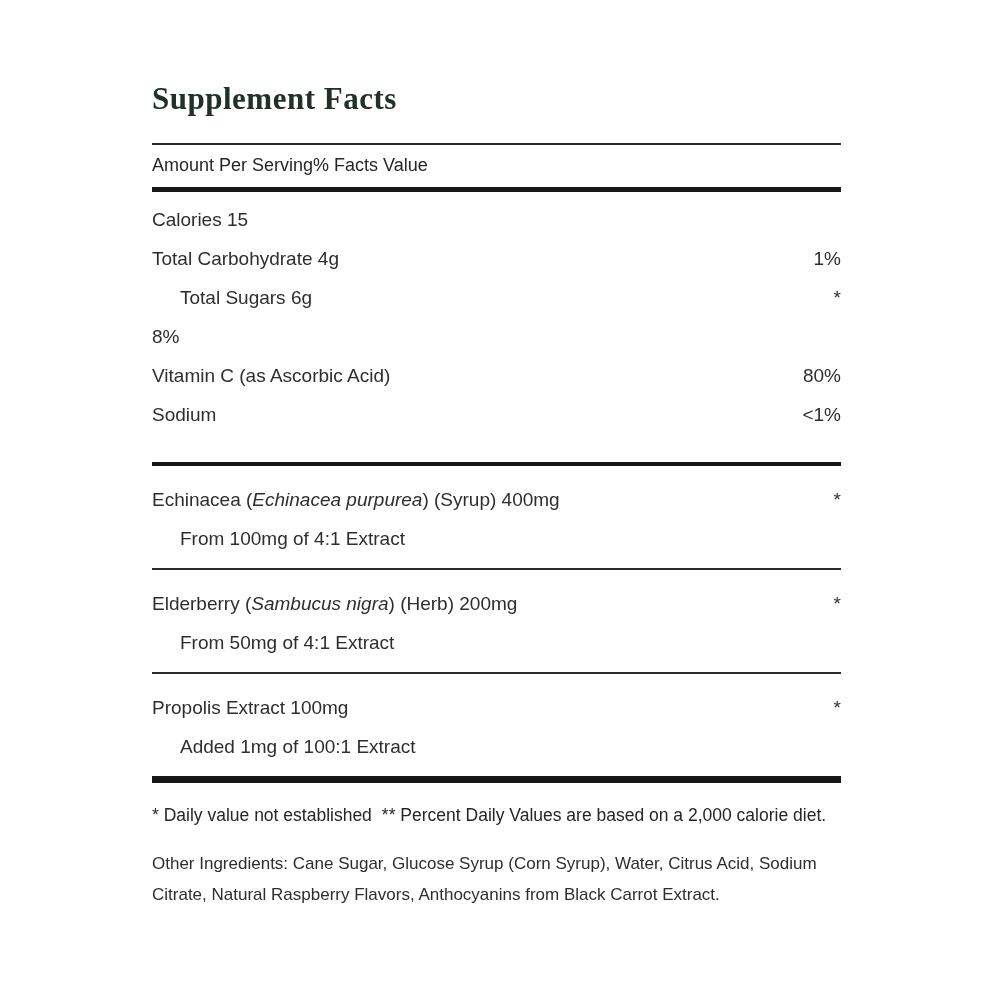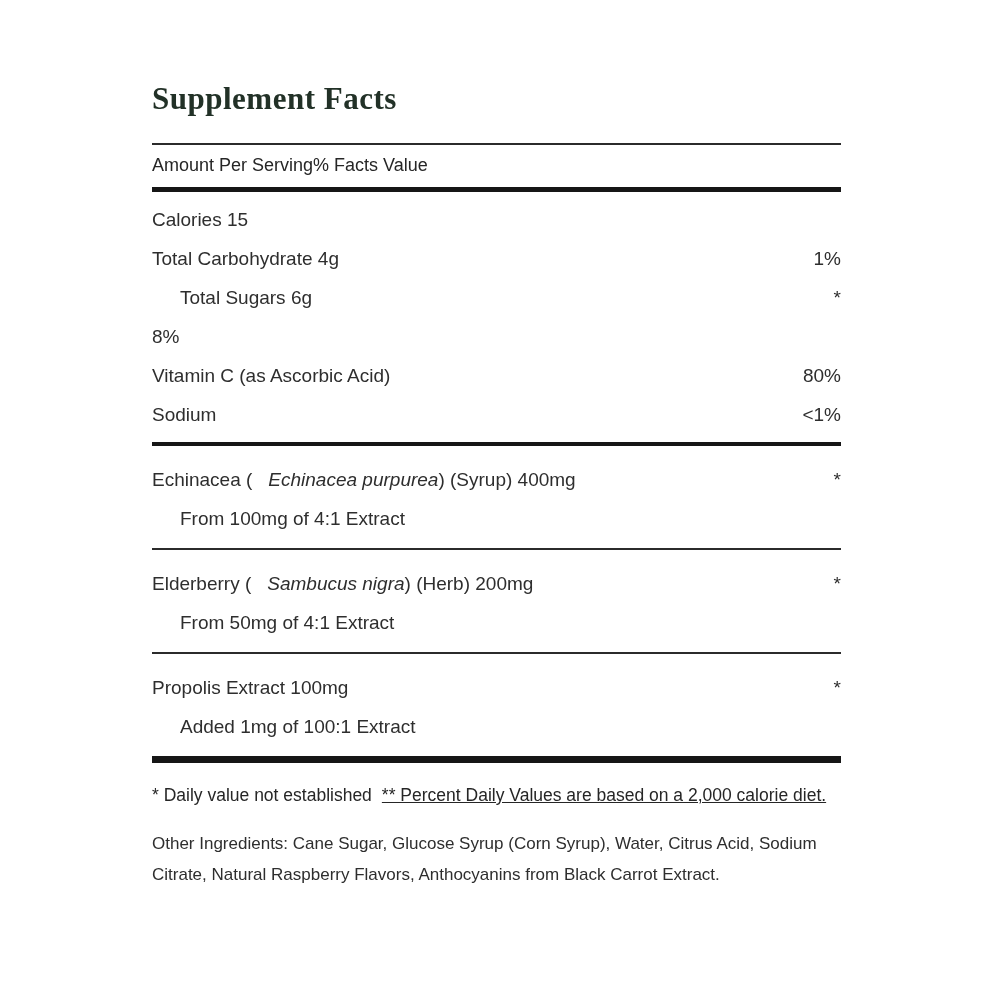--- a/index.html
+++ b/index.html
@@ -35,21 +35,21 @@
     margin-top: 25px;
     border-top: 2px solid #2b2b2b;
     border-bottom: 5px solid #161616;
     padding: 10px 0 12px 0;
     display: flex;
     font-size: 18px;
     line-height: 20px;
     color: #262626;
   }
   .facts-table {
-    padding: 8px 0 8px 0;
+    padding: 8px 0 28px 0;
   }
   .row {
     display: flex;
     justify-content: space-between;
     align-items: baseline;
     font-size: 19px;
     line-height: 21px;
   }
   .facts-table .row {
     padding: 9px 0;
@@ -66,29 +66,28 @@
   .rule-thick-mid { height: 4px; background: #161616; }
   .rule-thin { height: 2px; background: #2b2b2b; }
   .rule-thick-bottom { height: 7px; background: #161616; }
   .herb-section {
     padding: 23px 0 19px 0;
   }
   .herb-sub {
     margin-top: 18px;
   }
   .herb-name em {
-    margin-left: 16px;
   }
   .footnote {
     margin-top: 22px;
     font-size: 17.5px;
     line-height: 20px;
     color: #262626;
   }
-  .footnote .part2 { margin-left: 10px; text-decoration: underline; }
+  .footnote .part2 { margin-left: 10px; }
   .other-ingredients {
     margin-top: 24px;
     font-size: 17px;
     line-height: 30.5px;
     color: #2e2e2e;
   }
 </style>
 </head>
 <body>
 

